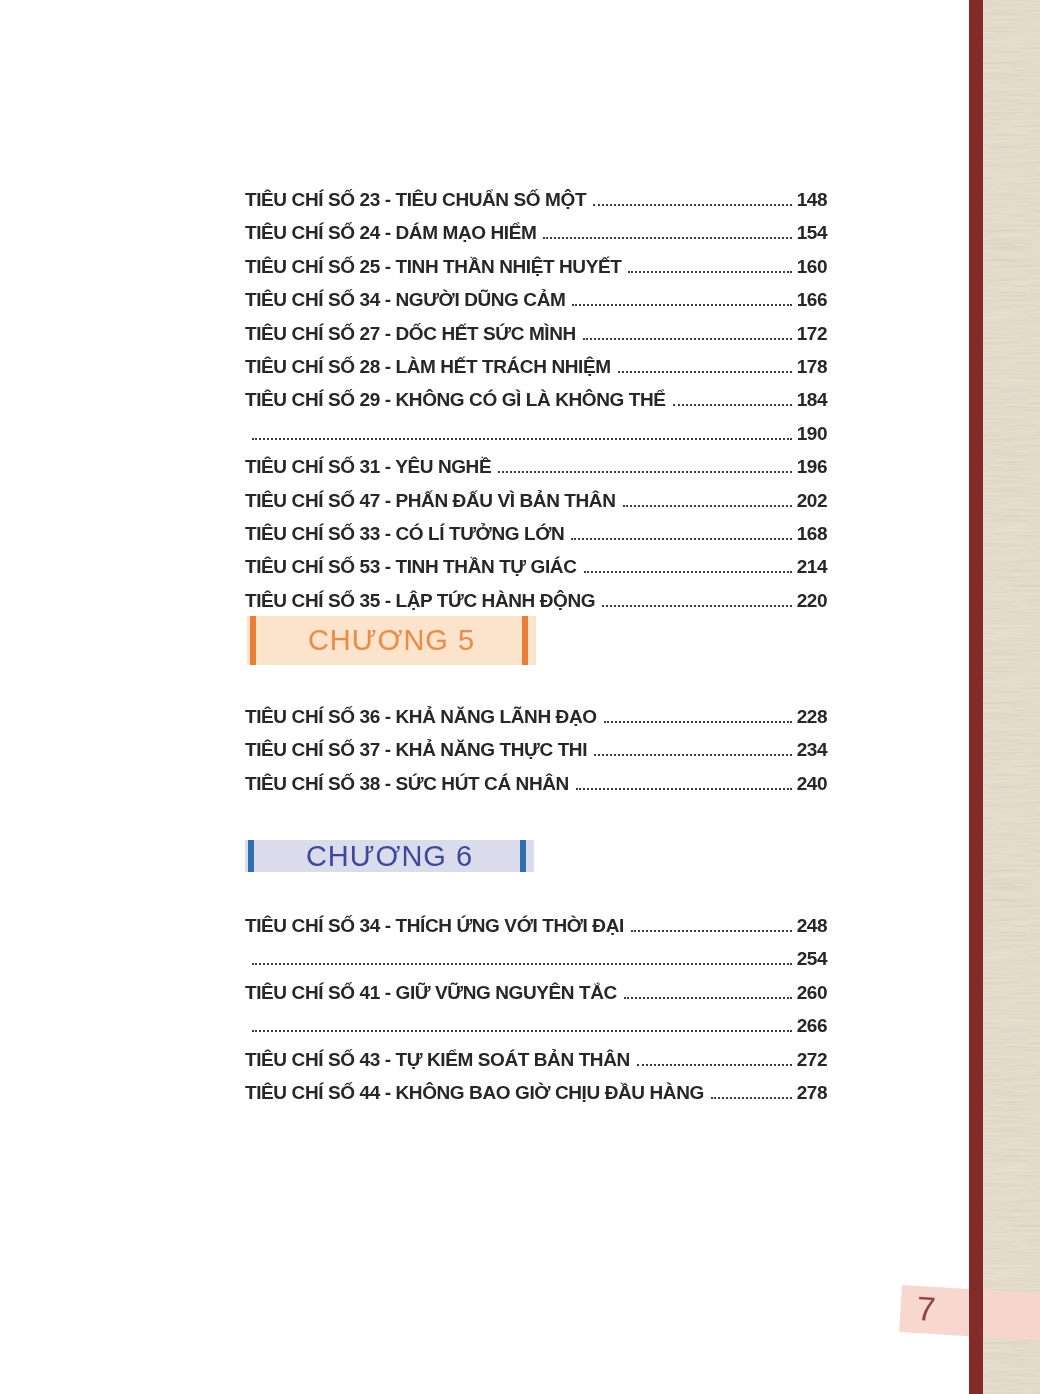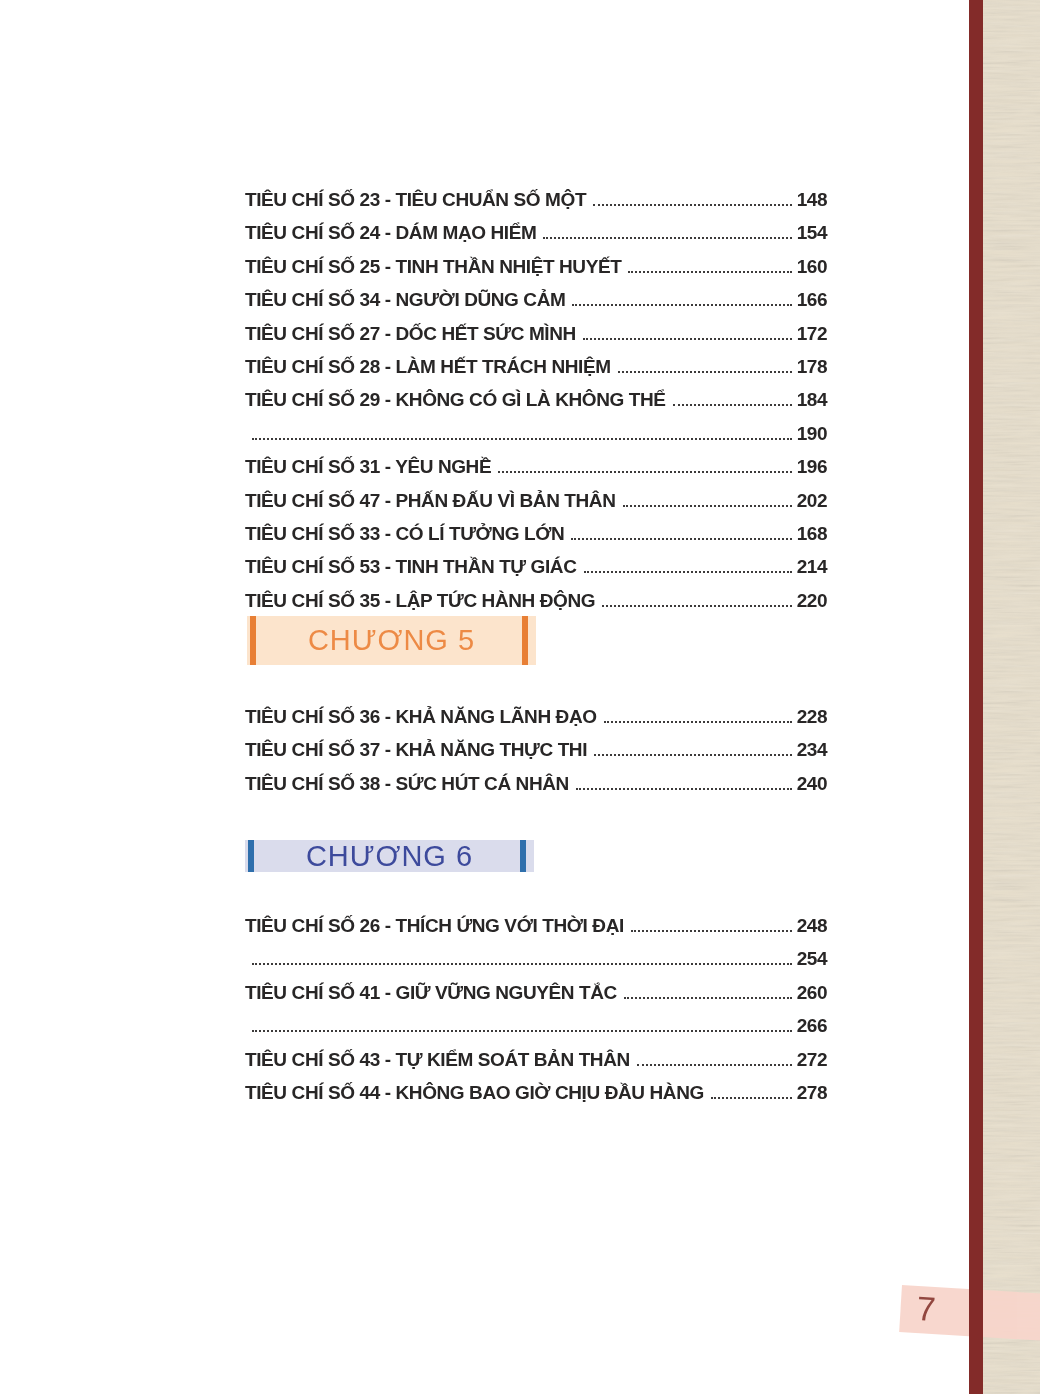--- a/index.html
+++ b/index.html
@@ -160,21 +160,21 @@
     </div>
 
   <div class="chapter ch6">
     <span class="bar-l"></span>
     <span>CHƯƠNG 6</span>
     <span class="bar-r"></span>
   </div>
 
   <div class="toc toc-3">
       <div class="row">
-        <span class="t">TIÊU CHÍ SỐ 26 - THÍCH ỨNG VỚI THỜI ĐẠI</span>
+        <span class="t">TIÊU CHÍ SỐ 34 - THÍCH ỨNG VỚI THỜI ĐẠI</span>
         <span class="dots"></span>
         <span class="p">248</span>
       </div>
       <div class="row">
         <span class="dots"></span>
         <span class="p">254</span>
       </div>
       <div class="row">
         <span class="t">TIÊU CHÍ SỐ 41 - GIỮ VỮNG NGUYÊN TẮC</span>
         <span class="dots"></span>

